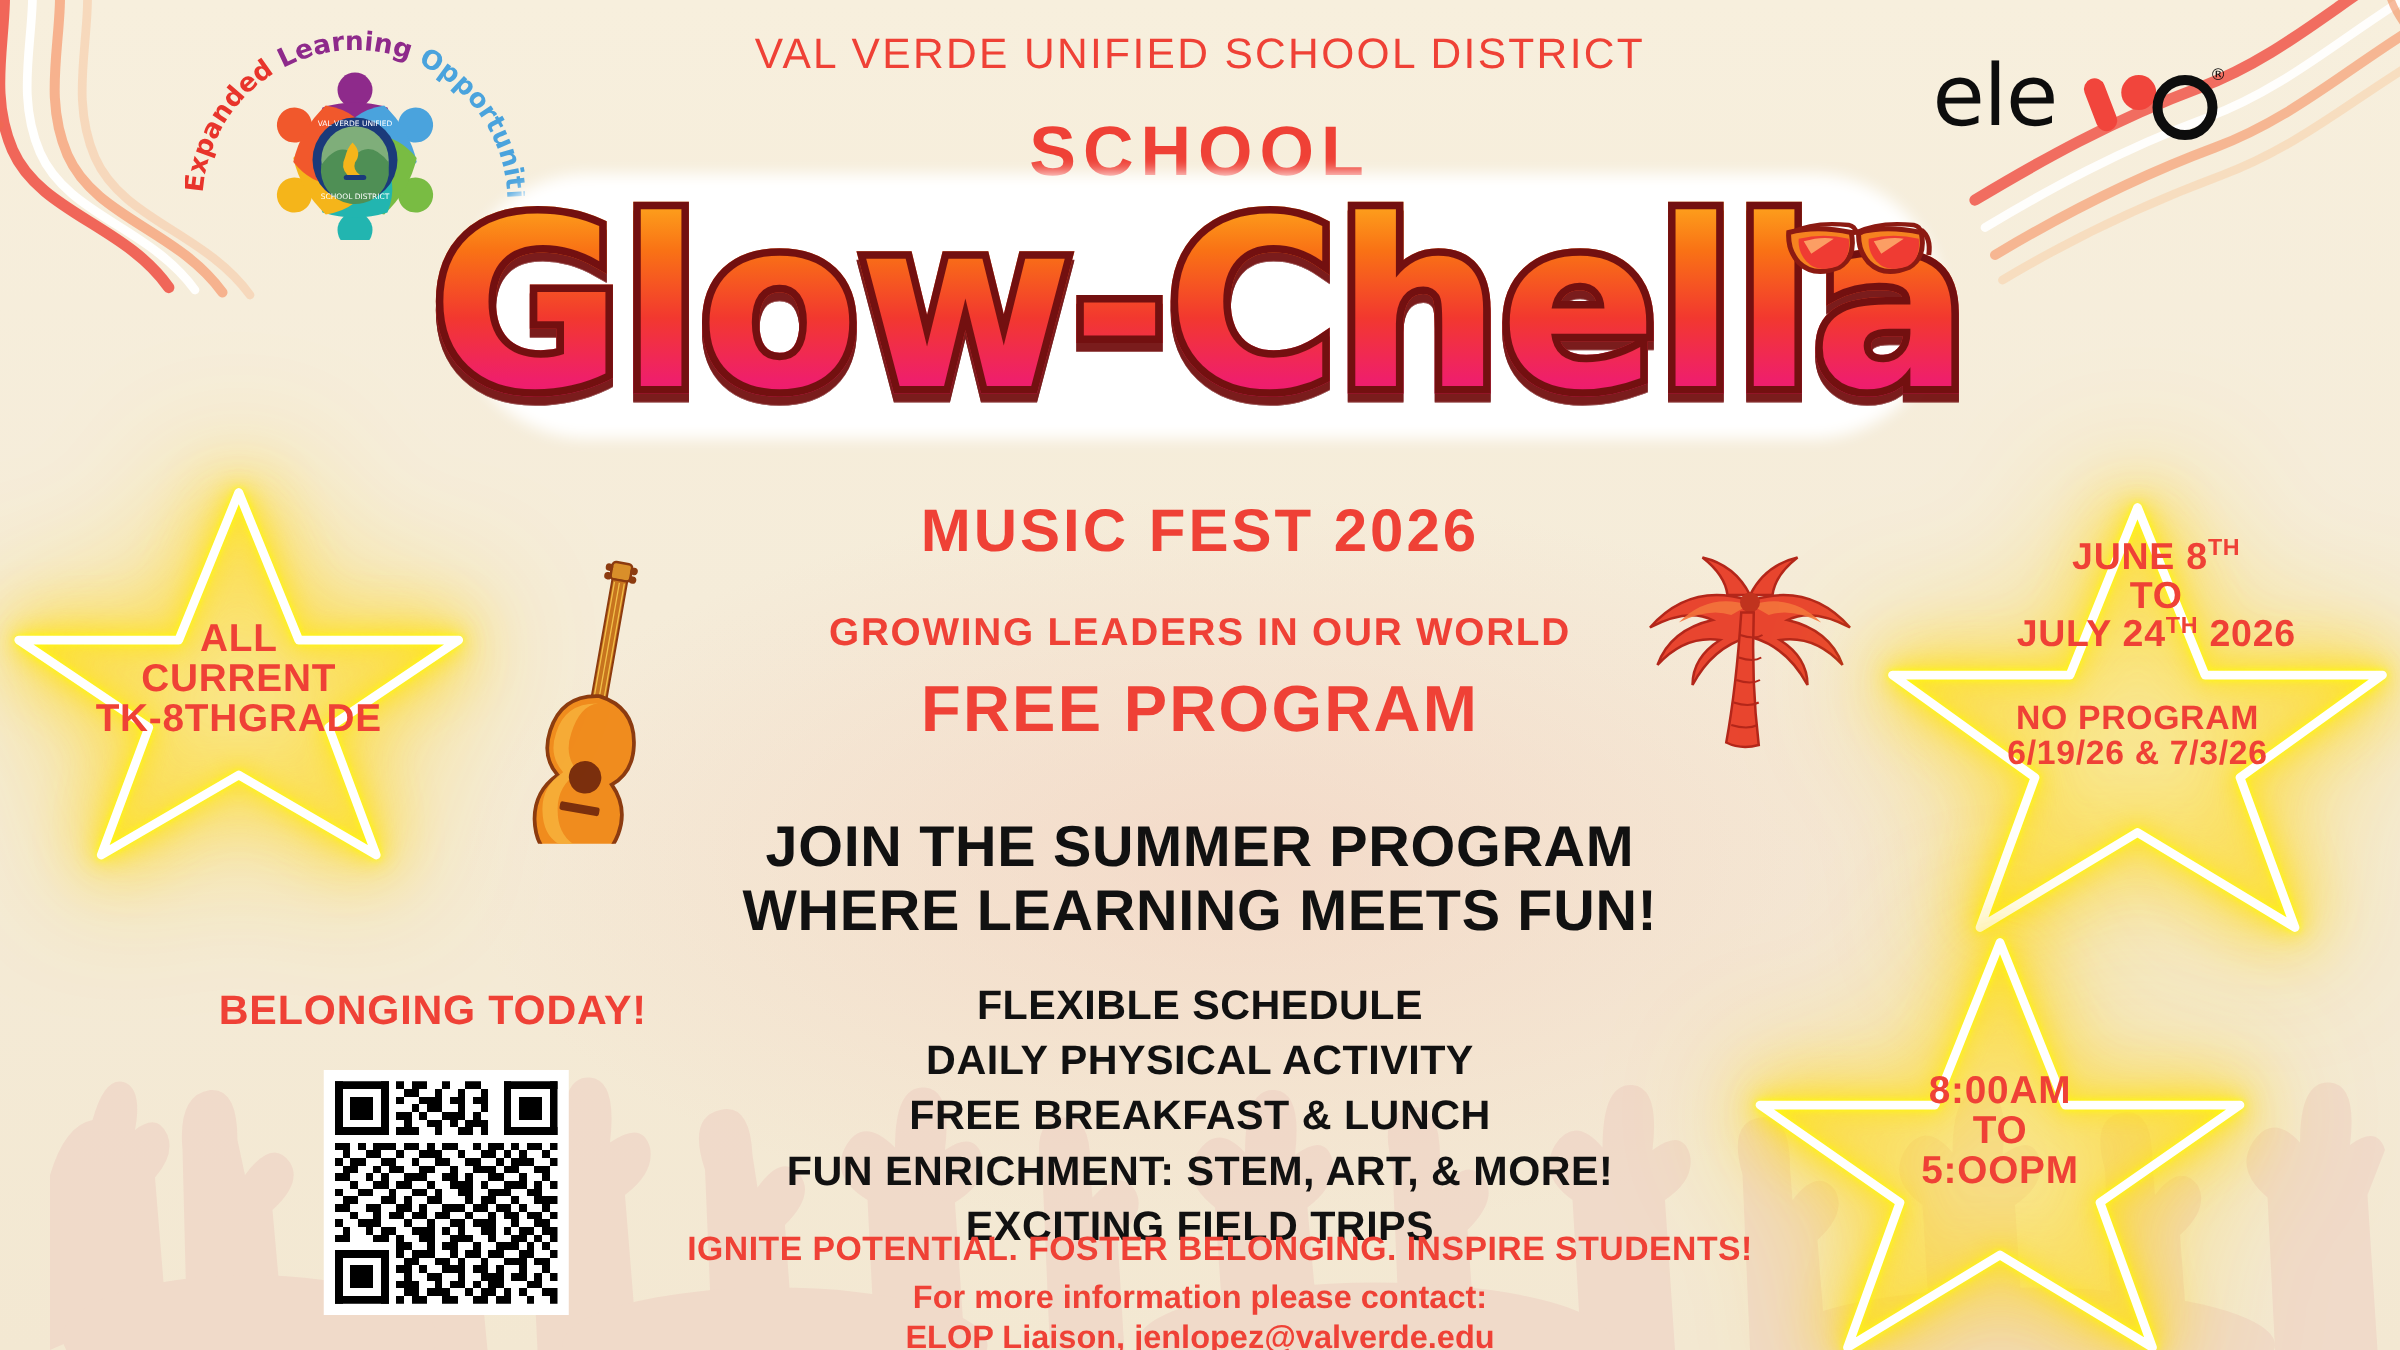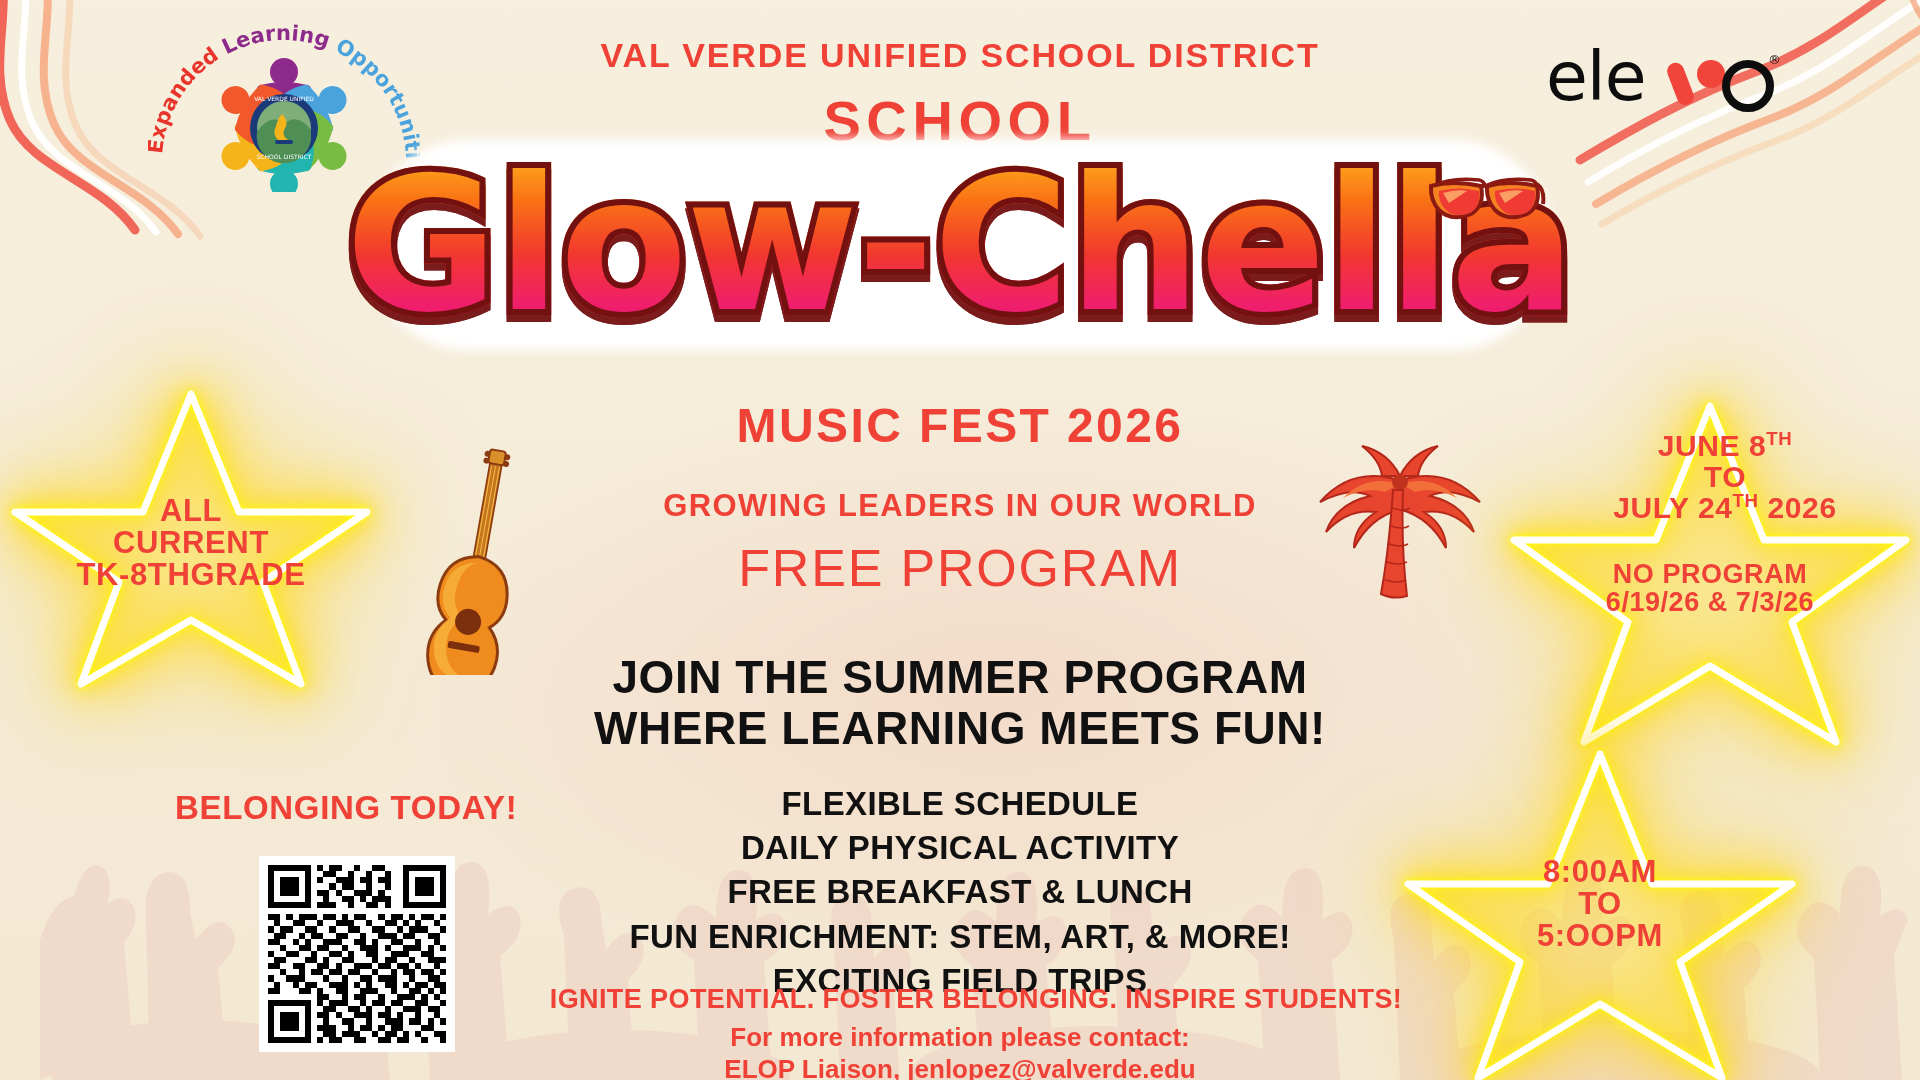--- a/index.html
+++ b/index.html
@@ -42,22 +42,22 @@
     position:absolute;text-align:center;
     color:#ef4136;font-weight:900;letter-spacing:.02em;
     line-height:1.04;text-transform:uppercase;
     font-family:"Liberation Sans", sans-serif;
     pointer-events:none;
   }
   sup{font-size:.62em;vertical-align:super;line-height:0;}
 
   
   .district{
-    position:absolute;left:0;right:0;top:36px;text-align:center;
-    font-size:34px;font-weight:700;letter-spacing:.055em;
+    position:absolute;left:0;right:0;top:24px;text-align:center;
+    font-size:34px;font-weight:400;letter-spacing:.055em;
     color:#ef4136;
   }
   .summer{
     position:absolute;left:0;right:0;top:88px;text-align:center;
     font-size:56px;font-weight:900;letter-spacing:.10em;
     color:#ef4136;
   }
 
   
   .elevo{position:absolute;right:138px;top:42px;width:236px;height:74px;}
@@ -101,21 +101,21 @@
   .musicfest{
     position:absolute;left:0;right:0;top:398px;text-align:center;
     font-size:48px;font-weight:900;letter-spacing:.05em;color:#ef4136;
   }
   .growing{
     position:absolute;left:0;right:0;top:488px;text-align:center;
     font-size:31px;font-weight:900;letter-spacing:.045em;color:#ef4136;
   }
   .freeprogram{
     position:absolute;left:0;right:0;top:538px;text-align:center;
-    font-size:52px;font-weight:400;letter-spacing:.035em;color:#ef4136;
+    font-size:52px;font-weight:700;letter-spacing:.035em;color:#ef4136;
   }
 
   
   .guitar{position:absolute;left:425px;top:445px;width:110px;height:230px;}
   .palm{position:absolute;left:1300px;top:440px;width:200px;height:200px;}
 
   
   .join{
     position:absolute;left:0;right:0;top:652px;text-align:center;
     font-size:46px;font-weight:800;line-height:1.1;letter-spacing:.012em;

